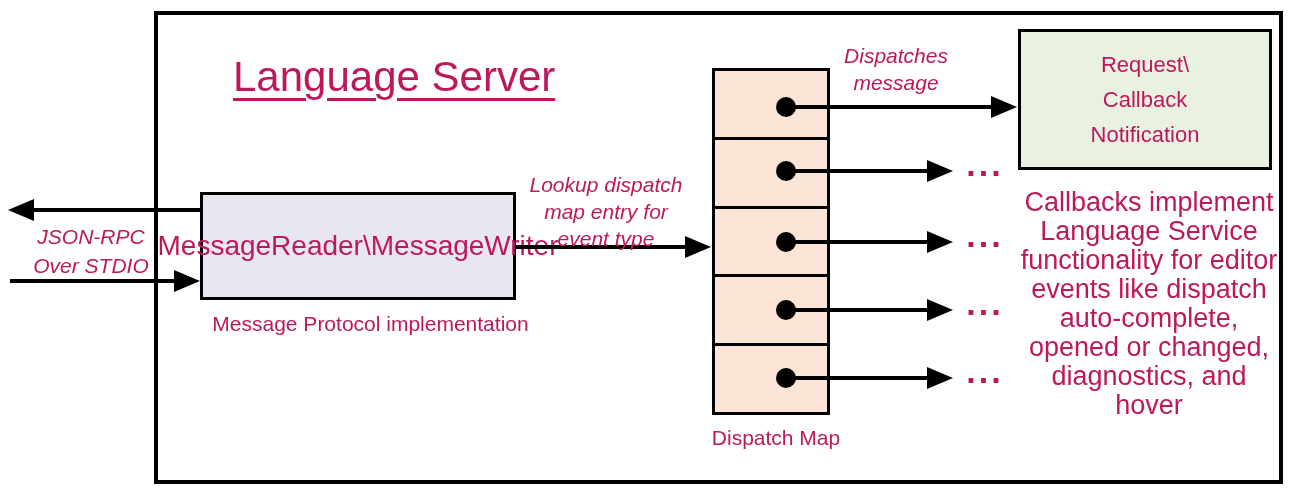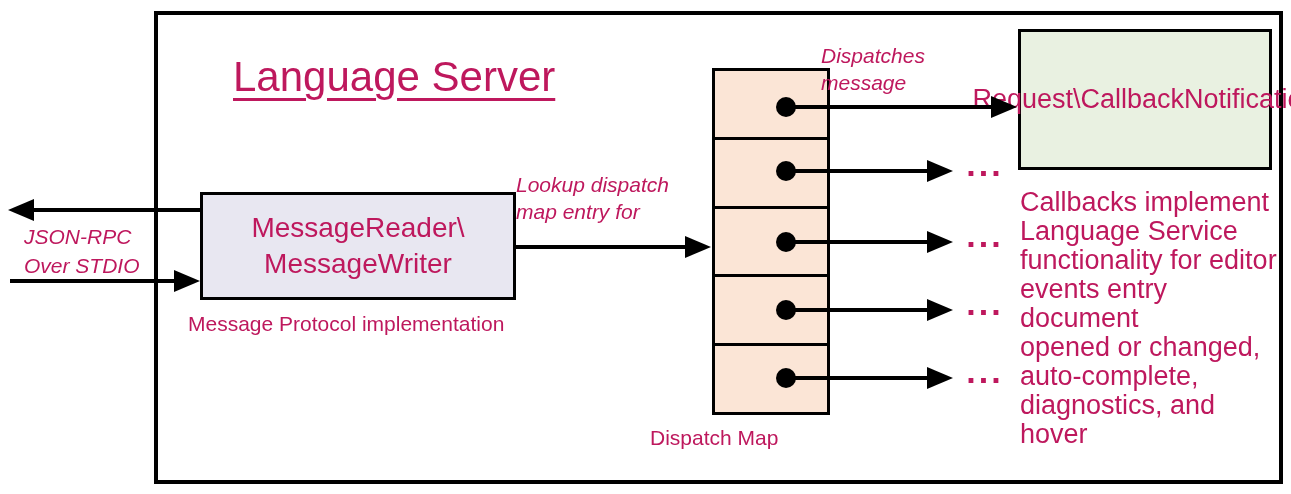--- a/index.html
+++ b/index.html
@@ -13,39 +13,39 @@
     border:4px solid #000;background:transparent;z-index:1;
   }
   .title{
     left:233px;top:53px;white-space:nowrap;font-size:42px;line-height:48px;
     text-decoration:underline;text-decoration-thickness:3px;text-underline-offset:7px;
     z-index:3;
   }
   .reader-box{
     left:200px;top:192px;width:316px;height:108px;
     background:var(--reader-box-fill,#E8E7F1);border:3px solid #000;
-    display:flex;flex-direction:column;align-items:center;justify-content:center;
+    display:flex;flex-direction:row;align-items:center;justify-content:center;
     font-size:28px;line-height:36px;text-align:center;z-index:2;
   }
   .callback-box{
     left:1018px;top:29px;width:254px;height:141px;
     background:var(--callback-box-fill,#E9F1E1);border:3px solid #000;
-    display:flex;align-items:center;justify-content:center;
-    font-size:27px;line-height:35px;text-align:center;z-index:2;
+    display:flex;flex-direction:column;align-items:center;justify-content:center;
+    font-size:22px;line-height:35px;text-align:center;z-index:2;
   }
   .dispatch-map{
     left:712px;top:68px;width:118px;height:347px;
     border:3px solid #000;display:flex;flex-direction:column;z-index:2;
   }
   .dispatch-cell{flex:1;background:var(--dispatch-cell-fill,#FBE5D6);}
   .dispatch-cell + .dispatch-cell{border-top:3px solid #000;}
-  .caption,.note,.annot{z-index:4;}
+  .caption,.note,.annot{text-align:center;z-index:4;}
   .reader-caption{left:188px;top:309px;width:365px;font-size:21px;line-height:29px;}
   .map-caption{left:650px;top:424px;width:252px;font-size:21px;line-height:28px;}
-  .io-label{left:24px;top:222px;width:170px;font-style:italic;font-size:21px;line-height:29px;}
+  .io-label{left:6px;top:222px;width:170px;font-style:italic;font-size:21px;line-height:29px;}
   .lookup-label{left:516px;top:171px;width:180px;font-style:italic;font-size:21px;line-height:27px;}
   .dispatches-label{left:821px;top:42px;width:150px;font-style:italic;font-size:21px;line-height:27px;}
   .note{left:1020px;top:188px;width:258px;font-size:27px;line-height:29px;}
   .arrow-layer{left:0;top:0;width:1291px;height:494px;z-index:3;pointer-events:none;}
   .ellipsis{
     width:50px;font-size:34px;font-weight:700;letter-spacing:3px;line-height:34px;
     text-align:center;z-index:4;
   }
   .e1{left:960px;top:147px;}
   .e2{left:960px;top:218px;}
@@ -71,20 +71,21 @@
   </div>
 
   <div class="abs annot io-label">
     <div>JSON-RPC</div>
     <div>Over STDIO</div>
   </div>
 
   <div class="abs annot lookup-label">
     <div>Lookup dispatch</div>
     <div>map entry for</div>
+    <div>event type</div>
   </div>
 
   <div class="abs annot dispatches-label">
     <div>Dispatches</div>
     <div>message</div>
   </div>
 
   <div class="abs dispatch-map">
     <div class="dispatch-cell"></div>
     <div class="dispatch-cell"></div>
@@ -100,23 +101,23 @@
   <div class="abs callback-box">
     <div>Request\</div>
     <div>Callback</div>
     <div>Notification</div>
   </div>
 
   <div class="abs note">
     <div>Callbacks implement</div>
     <div>Language Service</div>
     <div>functionality for editor</div>
-    <div>events entry document</div>
+    <div>events like dispatch</div>
+    <div>auto-complete,</div>
     <div>opened or changed,</div>
-    <div>auto-complete,</div>
     <div>diagnostics, and hover</div>
   </div>
 
   <div class="abs ellipsis e1">...</div>
   <div class="abs ellipsis e2">...</div>
   <div class="abs ellipsis e3">...</div>
   <div class="abs ellipsis e4">...</div>
 
   <svg class="abs arrow-layer" viewBox="0 0 1291 494" xmlns="http://www.w3.org/2000/svg">
     <g stroke="#000" stroke-width="4" fill="#000">

